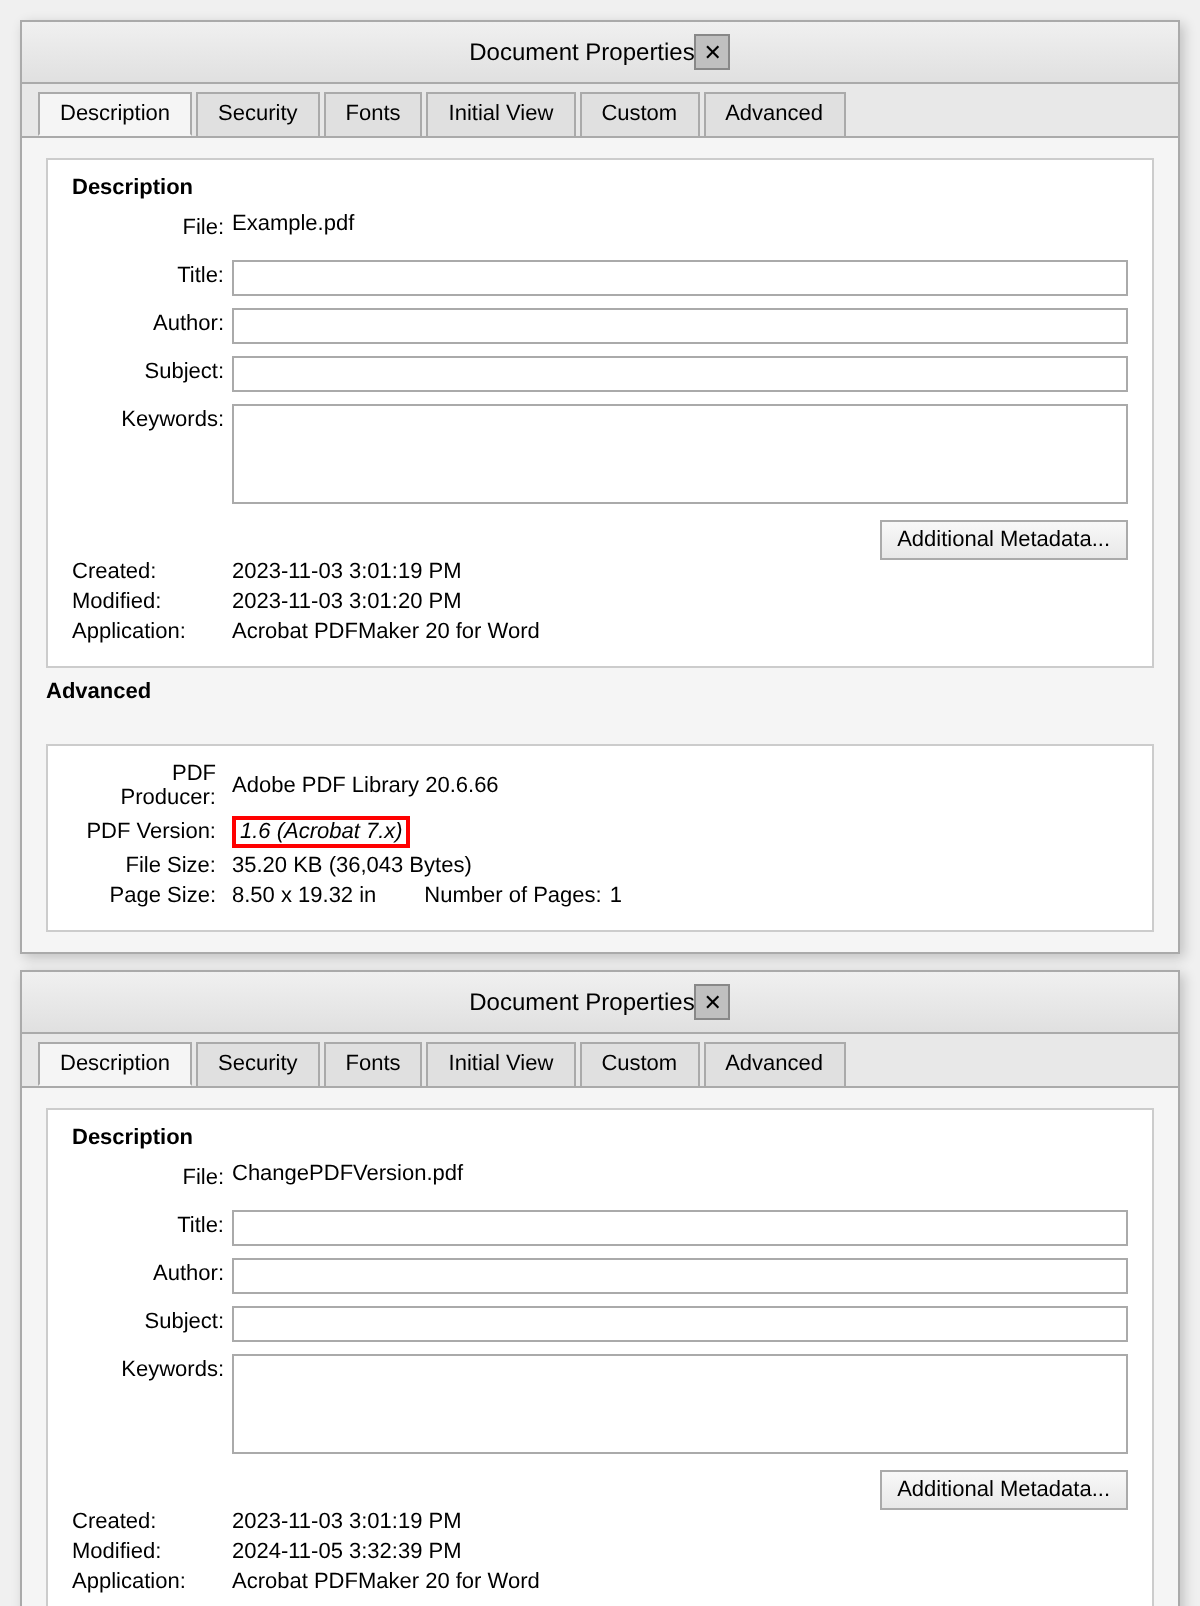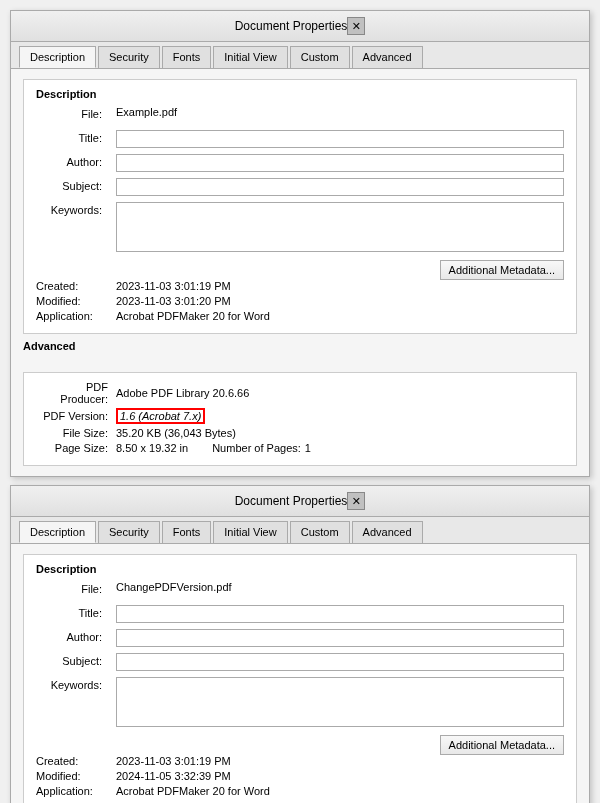--- a/index.html
+++ b/index.html
@@ -92,21 +92,21 @@
     .form-row {
       display: flex;
       align-items: flex-start;
       margin-bottom: 4px;
       min-height: 20px;
     }
 
     .form-label {
       width: 80px;
       text-align: right;
-      padding-right: 14px;
+      padding-right: 4px;
       color: #000;
       font-size: 11px;
       padding-top: 2px;
       flex-shrink: 0;
     }
 
     .form-input {
       flex: 1;
       height: 18px;
       border: 1px solid #aaa;

